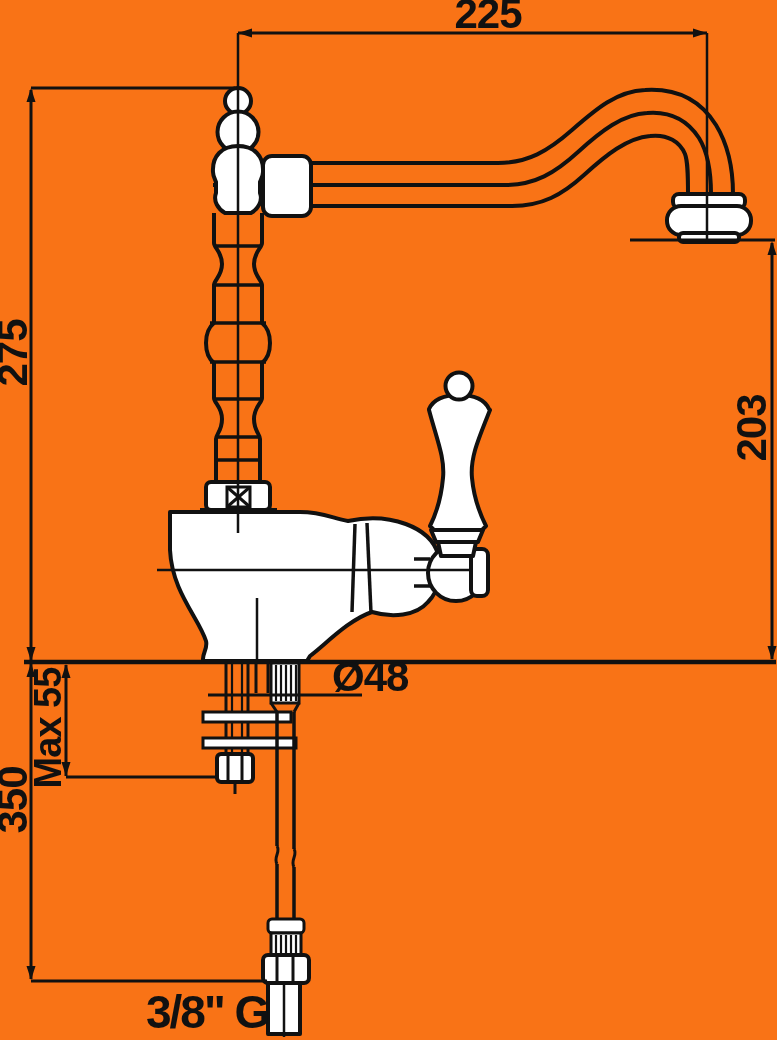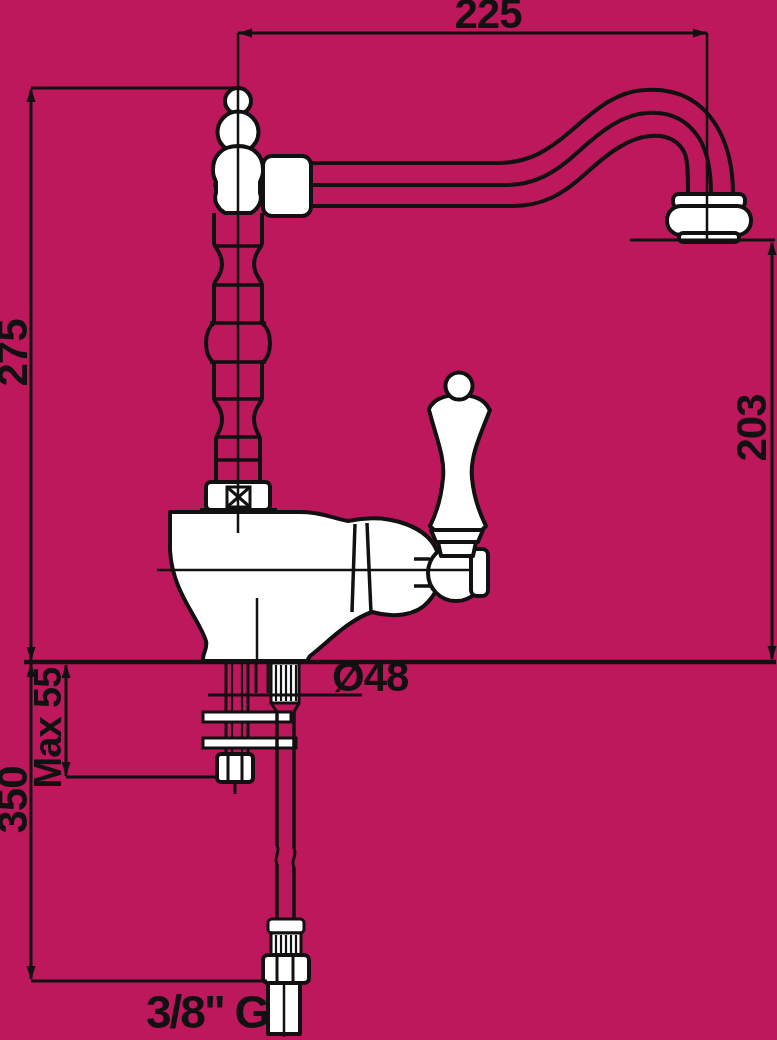--- a/index.html
+++ b/index.html
@@ -1,17 +1,17 @@
 <!DOCTYPE html>
 <html><head>
 <meta charset="utf-8">
 <style>
   html,body{margin:0;padding:0;background:#fff;}
   body{width:777px;height:1040px;font-family:"Liberation Sans",sans-serif;}
-  #canvas{width:777px;height:1040px;position:relative;background:#be185d;}
+  #canvas{width:777px;height:1040px;position:relative;background:#f97316;}
   svg{display:block;}
   .part{stroke:#111;stroke-width:4;fill:none;stroke-linejoin:round;stroke-linecap:butt;}
   .part-fill{stroke:#111;stroke-width:4;fill:#fff;stroke-linejoin:round;}
   .part-thin{stroke:#111;stroke-width:3;fill:none;}
   .part-fill-thin{stroke:#111;stroke-width:3;fill:#fff;}
   .thread{stroke:#111;stroke-width:2.2;fill:none;}
   .centerline{stroke:#111;stroke-width:2.5;fill:none;}
   .dimline{stroke:#111;stroke-width:3;fill:none;}
   .deck{stroke:#111;stroke-width:4.5;fill:none;}
   .divider{stroke:#111;stroke-width:3.5;fill:none;}

